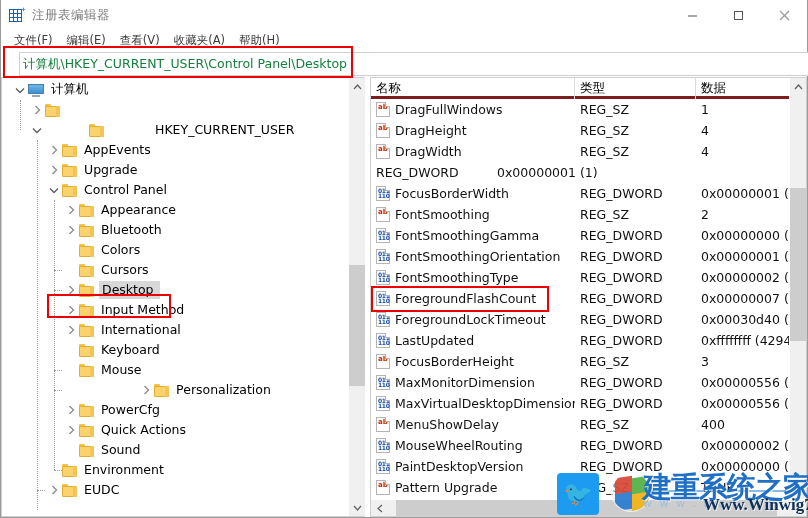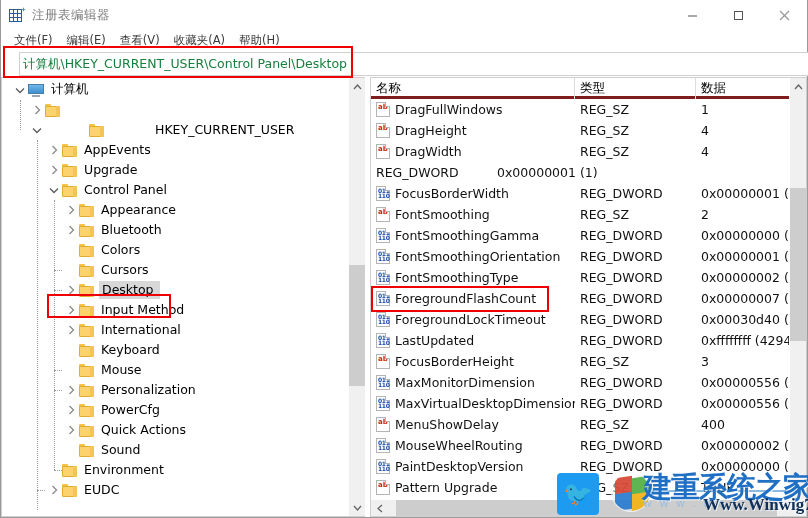--- a/index.html
+++ b/index.html
@@ -593,21 +593,21 @@
             </div>
             <div class="tnode" style="padding-left: 61px;">
               <div class="twist"></div>
               <div class="folder">
                 <div class="tab"></div>
                 <div class="body"></div>
                 <div class="fold"></div>
               </div>
               <span class="label">Mouse</span>
             </div>
-            <div class="tnode" style="padding-left: 61px;">
+            <div class="tnode" style="padding-left: 61px; justify-content: center;">
               <div class="twist">
                 <svg width="7" height="10" viewBox="0 0 7 10">
                   <polyline points="1.5,1 5.5,5 1.5,9" fill="none" stroke="#8a8a8a" stroke-width="1.3"></polyline>
                 </svg>
               </div>
               <div class="folder">
                 <div class="tab"></div>
                 <div class="body"></div>
                 <div class="fold"></div>
               </div>

